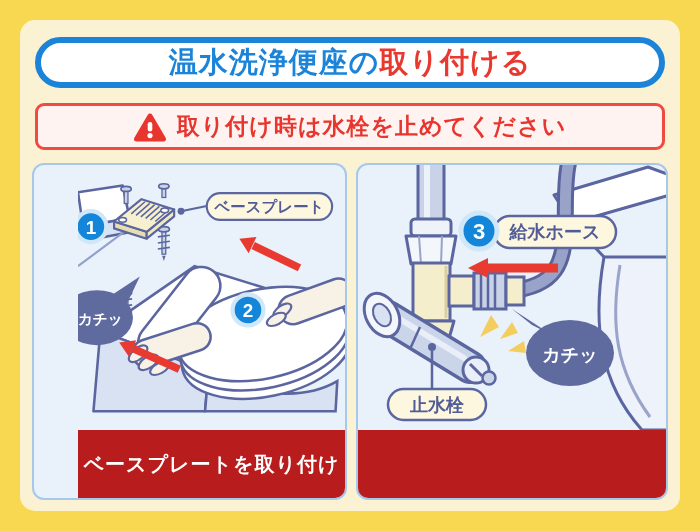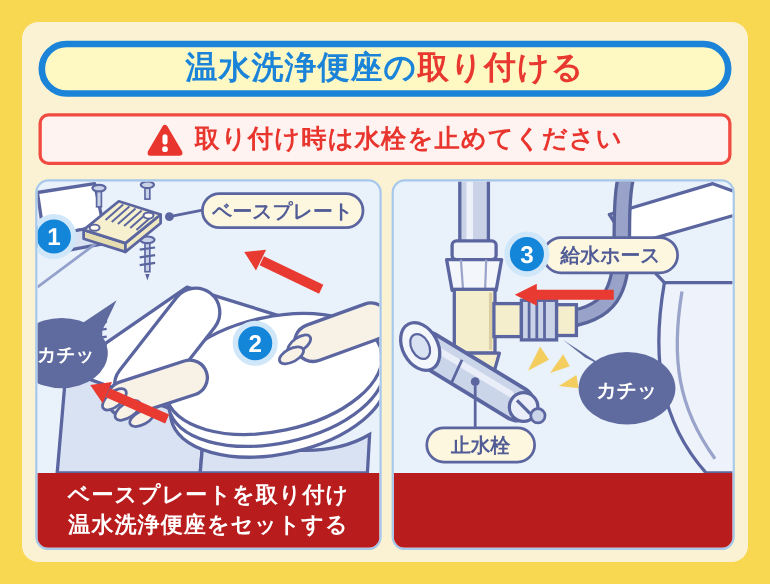--- a/index.html
+++ b/index.html
@@ -8,38 +8,38 @@
     background:#F8D850;
     font-family:"Liberation Sans","DejaVu Sans",sans-serif;
     font-weight:700;
   }
   .inner-frame{
     position:absolute;left:20px;top:20px;width:660px;height:491px;
     background:#FBF2D3;border-radius:15px;
   }
   .title-box{
     position:absolute;left:35px;top:37px;width:630px;height:51px;
-    box-sizing:border-box;background:#fef9c3;border:6px solid #1B84D9;border-radius:27px;
-    display:flex;align-items:flex-end;justify-content:center;
+    box-sizing:border-box;background:#ffffff;border:6px solid #1B84D9;border-radius:27px;
+    display:flex;align-items:flex-start;justify-content:center;
     font-size:29px;letter-spacing:1px;
   }
   .title-blue{color:#1B84D9;}
   .title-red{color:#E8382F;}
   .warning-box{
     position:absolute;left:35px;top:103px;width:630px;height:47px;
     box-sizing:border-box;background:#FFF3F1;border:3px solid #F04A41;border-radius:9px;
     display:flex;align-items:center;justify-content:center;gap:11px;
     color:#E8352E;font-size:23px;letter-spacing:1px;
   }
   .panel{
     position:absolute;top:163px;height:337px;box-sizing:border-box;
     border:2px solid #A6C8EB;border-radius:12px;overflow:hidden;
     background:#E9F1FB;display:flex;flex-direction:column;
   }
-  .panel-left{left:32px;width:315px;}
+  .panel-left{left:32px;width:315px;padding-left:44px;}
   .panel-right{left:356px;width:312px;}
   .illus{position:relative;flex:1;}
   .illus svg{display:block;width:100%;height:100%;}
   .caption{
     height:68px;flex:0 0 68px;background:#b91c1c;color:#FFFFFF;
     display:flex;flex-direction:column;align-items:center;justify-content:center;
     font-size:20px;line-height:1.4;letter-spacing:1px;text-align:center;
   }
   svg text{font-family:"Liberation Sans","DejaVu Sans",sans-serif;font-weight:700;}
 </style>
@@ -163,21 +163,20 @@
           <text x="15" y="58" text-anchor="middle" font-size="22" fill="#FFFFFF">1</text>
         </g>
         <g>
           <circle cx="198" cy="147" r="18" fill="#1486DA" stroke="#CFE7F9" stroke-width="5"></circle>
           <text x="198" y="155" text-anchor="middle" font-size="22" fill="#FFFFFF">2</text>
         </g>
       </svg>
     </div>
     <div class="caption">
       <span>ベースプレートを取り付け</span>
-      <span>温水洗浄便座をセットする</span>
     </div>
   </div>
 
   <div class="panel panel-right">
     <div class="illus">
       <svg viewBox="0 0 308 265">
 
         <g>
           <polygon points="196,30 290,2 312,10 312,30 214,58" fill="#FFFFFF" stroke="#5B66A0" stroke-width="3" stroke-linejoin="round"></polygon>
           <path d="M246,92 C234,160 242,218 284,265 L312,265 L312,92 Z" fill="#EDF2FB" stroke="#5B66A0" stroke-width="3"></path>

